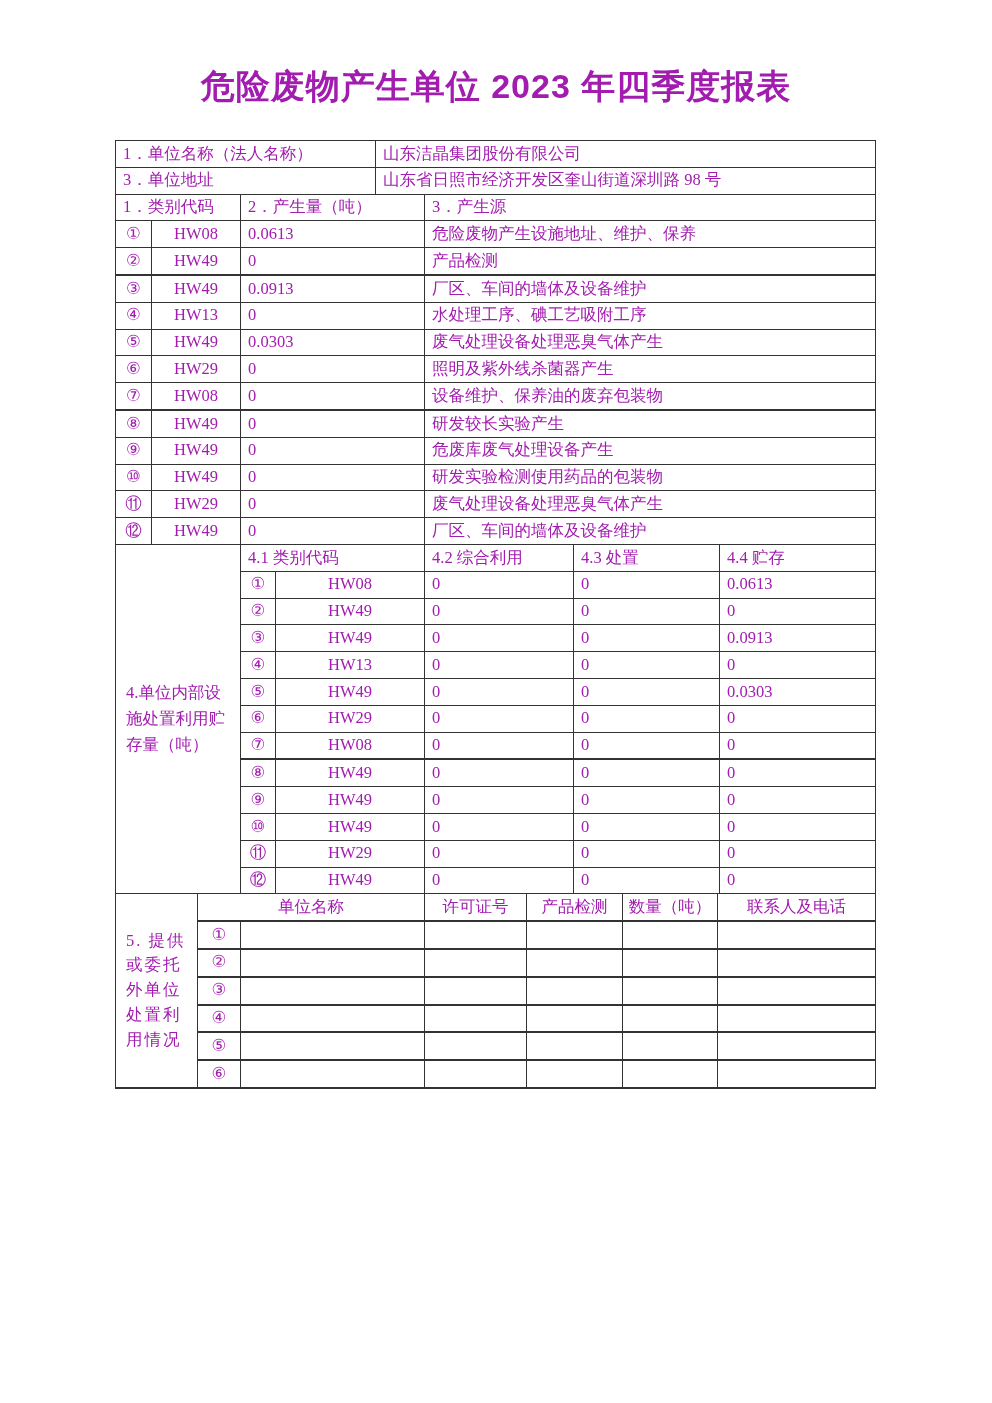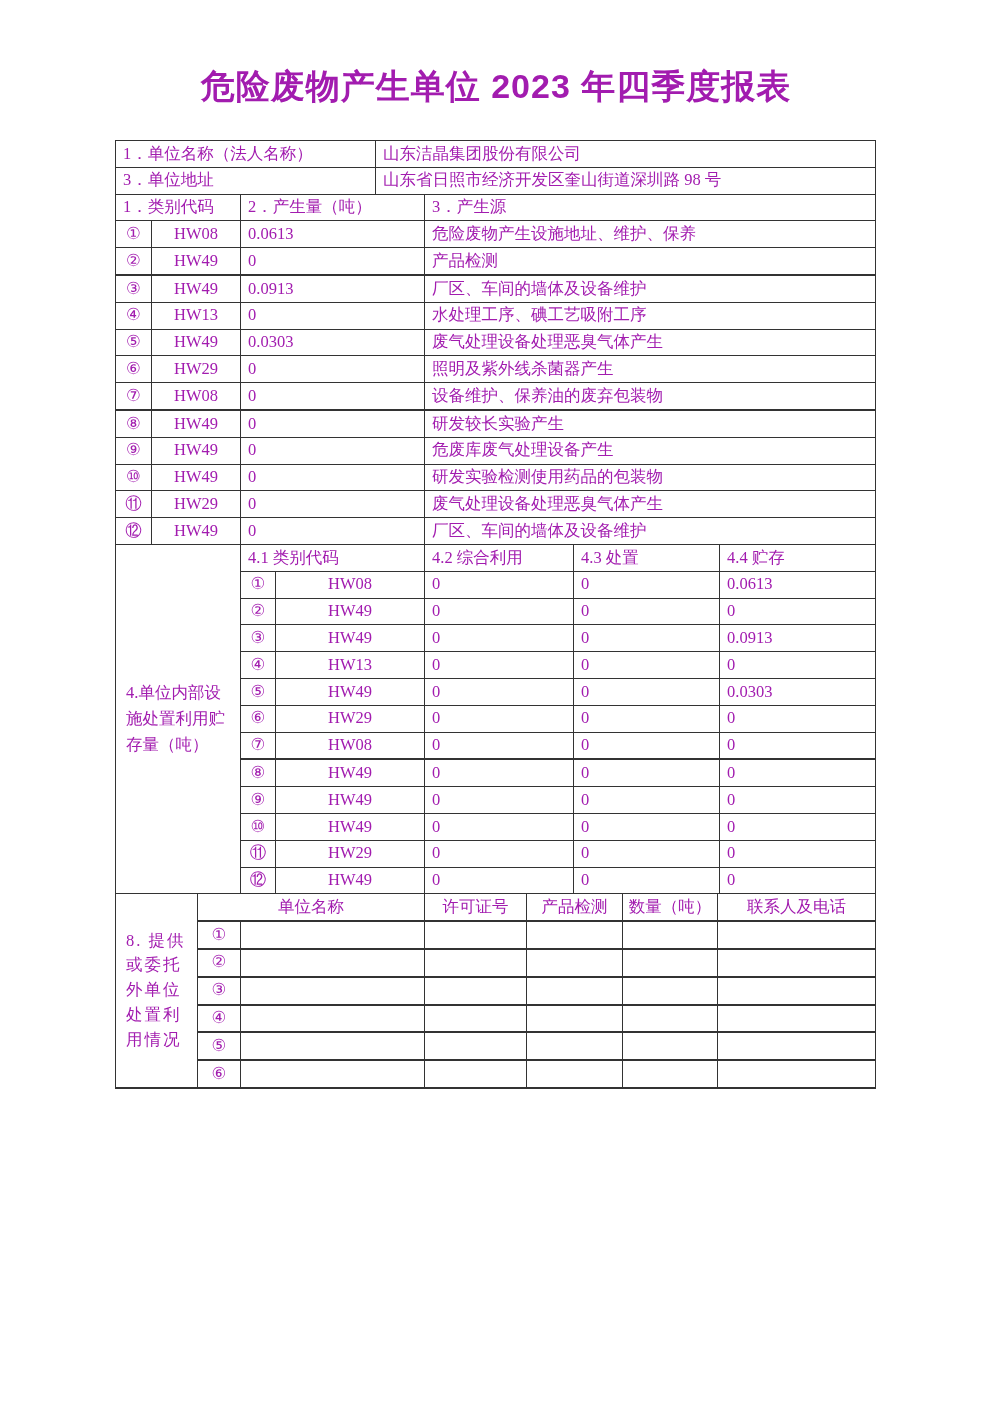--- a/index.html
+++ b/index.html
@@ -244,21 +244,21 @@
           <col style="width:82px">
           <col style="width:43px">
           <col style="width:184px">
           <col style="width:102px">
           <col style="width:96px">
           <col style="width:95px">
           <col style="width:158px">
         </colgroup>
       <tbody>
           <tr>
-        <td class="vlabel5" rowspan="7">8. 提供或委托外单位处置利用情况</td>
+        <td class="vlabel5" rowspan="7">5. 提供或委托外单位处置利用情况</td>
         <td class="center" colspan="2">单位名称</td>
         <td class="center">许可证号</td>
         <td class="center">产品检测</td>
         <td class="center">数量（吨）</td>
         <td class="center">联系人及电话</td>
       </tr>
       <tr class="thick">
         <td class="center">①</td>
         <td></td>
         <td></td>

